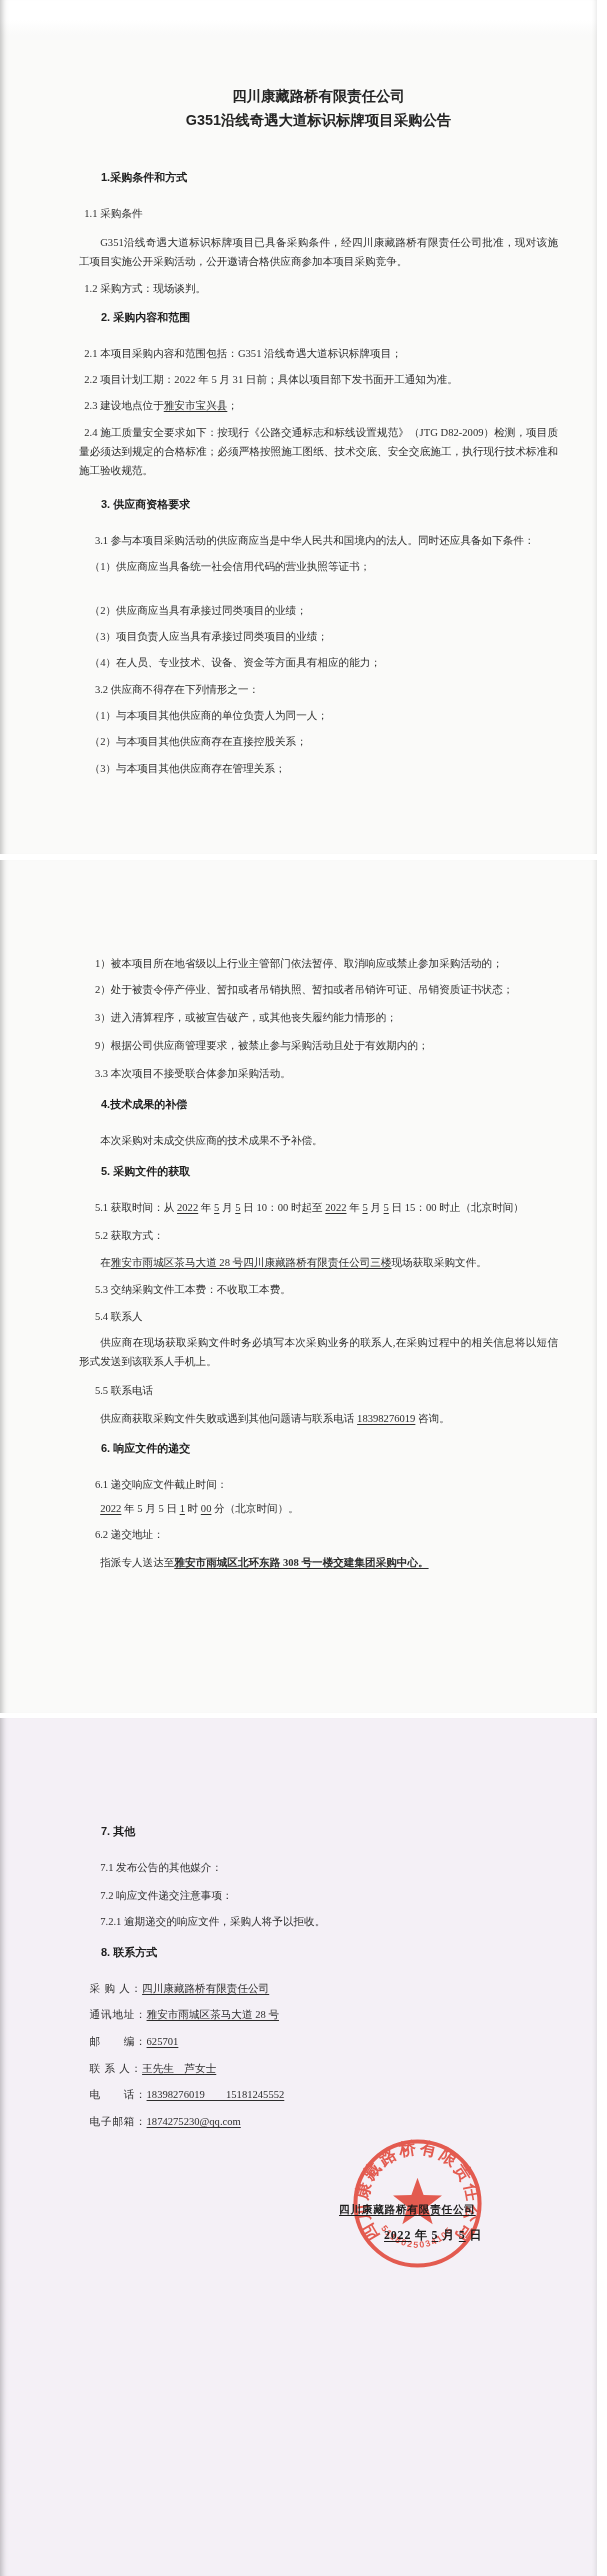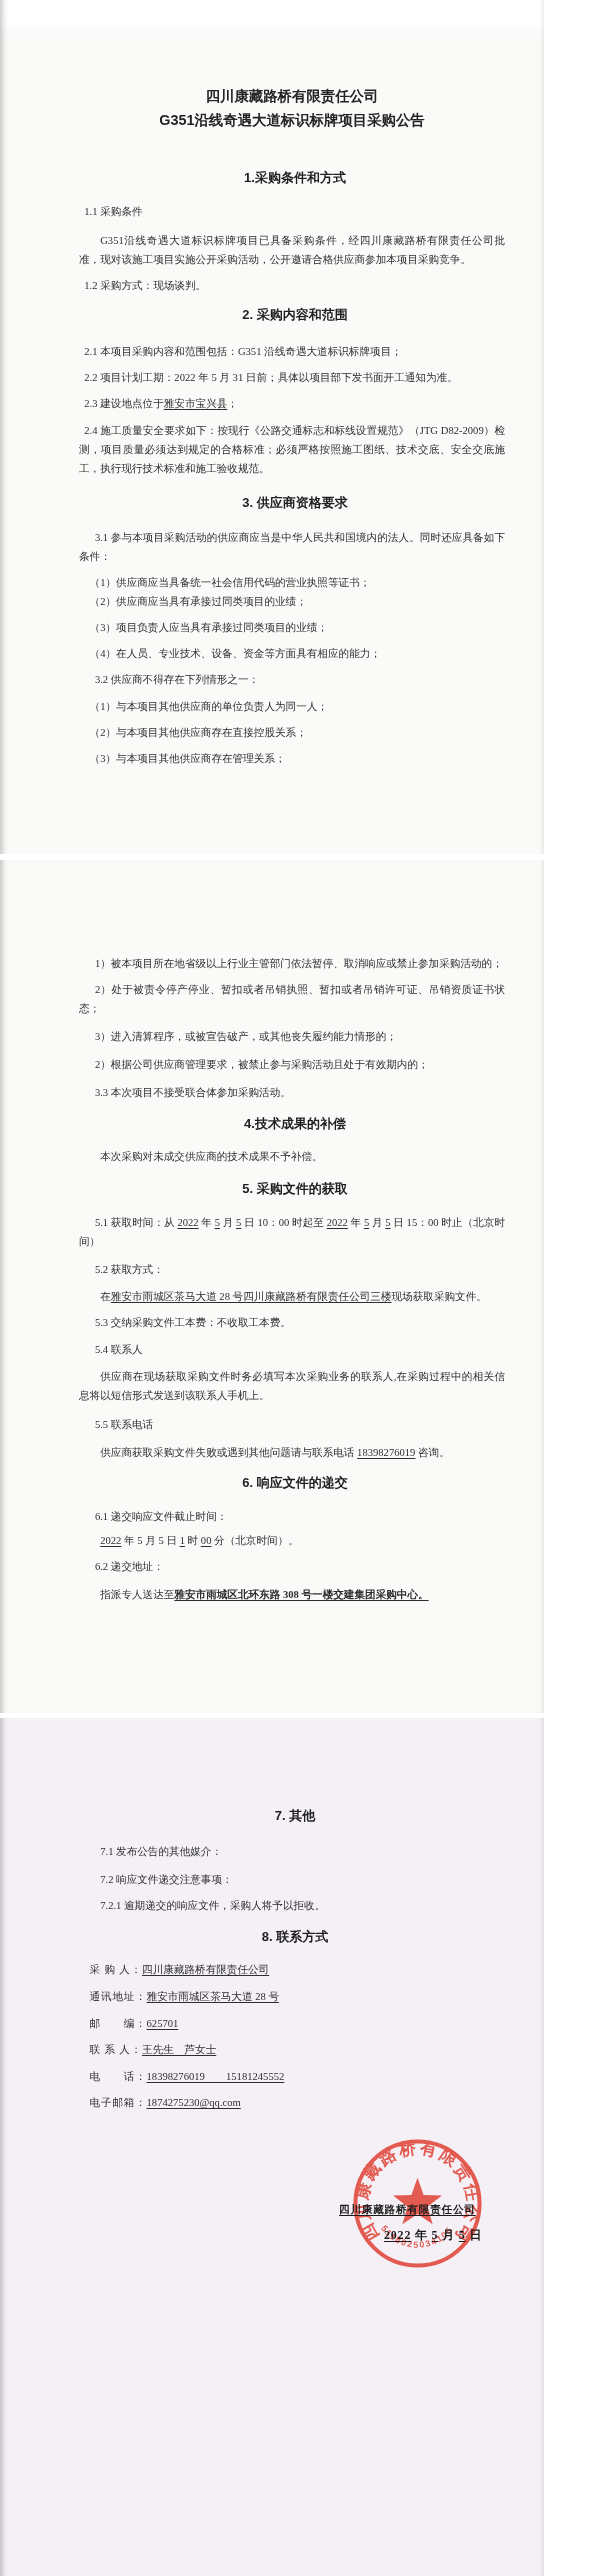--- a/index.html
+++ b/index.html
@@ -1,27 +1,27 @@
 <!DOCTYPE html>
 <html style="font-size:12px"><head>
 <meta charset="utf-8">
 <style>
   html,body{margin:0;padding:0;background:#ffffff;}
   body{width:607px;font-family:"Liberation Serif", serif;color:#2e2e2e;}
-  .page{position:relative;width:544px;overflow:hidden;
+  .page{position:relative;width:597px;overflow:hidden;
         box-shadow:inset 7.6px 0 6.8px -6px rgba(0,0,0,.28), inset -5.3px 0 5.3px -4.6px rgba(0,0,0,.12);}
   .pg12{background:#fafaf9;}
   #page-1{height:854px;margin-bottom:6px;
           background:linear-gradient(180deg,#ffffff 0px,#ffffff 20px,#fafaf9 35px,#fafaf9 100%);}
   #page-2{height:853px;margin-bottom:4.6px;}
   #page-3{height:858px;background:#f4f0f6;}
   .content{padding:0 39px 0 79px;text-align:justify;}
   .t{font-size:10.6px;line-height:19px;margin:0;}
-  .hd{font-family:"Liberation Sans", sans-serif;font-weight:700;font-size:13px;line-height:21px;
-      color:#1f1f1f;margin:0;padding-left:6px;text-align:center;}
+  .hd{font-family:"Liberation Sans", sans-serif;font-weight:700;font-size:11px;line-height:21px;
+      color:#1f1f1f;margin:16px;padding-left:6px;text-align:left;}
   .title{font-family:"Liberation Sans", sans-serif;font-weight:700;font-size:14.4px;line-height:23.5px;
          color:#242424;text-align:center;margin:0;}
   .i05{text-indent:.5em;} .i10{text-indent:1em;} .i15{text-indent:1.5em;} .i20{text-indent:2em;}
   .u{text-decoration:underline;text-underline-offset:2.3px;text-decoration-thickness:0.8px;text-decoration-skip-ink:none;}
   .b{font-weight:700;}
   .crow{font-size:10.6px;line-height:19px;margin:7.6px 0 0;padding-left:10.6px;text-align:left;}
   .crow .lab{letter-spacing:0.8px;}
   .stamp-wrap{position:absolute;left:349px;top:417px;width:137px;height:137px;}
   .sign-company{position:absolute;left:339px;top:475px;font-size:10.6px;font-weight:700;letter-spacing:0.8px;color:#1c1c1c;z-index:3;}
   .sign-date{position:absolute;left:384px;top:497px;font-size:12px;font-weight:700;letter-spacing:0.8px;color:#1c1c1c;z-index:3;}
@@ -42,36 +42,36 @@
 
     <p class="hd" style="margin-top:9px;">2. 采购内容和范围</p>
     <p class="t i05" style="margin-top:16.7px;">2.1 本项目采购内容和范围包括：G351 沿线奇遇大道标识标牌项目；</p>
     <p class="t i05 mt">2.2 项目计划工期：2022 年 5 月 31 日前；具体以项目部下发书面开工通知为准。</p>
     <p class="t i05 mt"><span>2.3 建设地点位于</span><span class="u">雅安市宝兴县</span><span>；</span></p>
     <p class="t i05" style="margin-top:8.3px;">2.4 施工质量安全要求如下：按现行《公路交通标志和标线设置规范》（JTG D82-2009）检测，项目质量必须达到规定的合格标准；必须严格按照施工图纸、技术交底、安全交底施工，执行现行技术标准和施工验收规范。</p>
 
     <p class="hd" style="margin-top:13.7px;">3. 供应商资格要求</p>
     <p class="t i15" style="margin-top:15px;">3.1 参与本项目采购活动的供应商应当是中华人民共和国境内的法人。同时还应具备如下条件：</p>
     <p class="t i10" style="margin-top:7.6px;">（1）供应商应当具备统一社会信用代码的营业执照等证书；</p>
-    <p class="t i10" style="margin-top:0;">（2）供应商应当具有承接过同类项目的业绩；</p>
+    <p class="t i10" style="margin-top:25px;">（2）供应商应当具有承接过同类项目的业绩；</p>
     <p class="t i10 mt">（3）项目负责人应当具有承接过同类项目的业绩；</p>
     <p class="t i10 mt">（4）在人员、专业技术、设备、资金等方面具有相应的能力；</p>
     <p class="t i15" style="margin-top:7.6px;">3.2 供应商不得存在下列情形之一：</p>
     <p class="t i10" style="margin-top:7.6px;">（1）与本项目其他供应商的单位负责人为同一人；</p>
     <p class="t i10 mt">（2）与本项目其他供应商存在直接控股关系；</p>
     <p class="t i10" style="margin-top:7.6px;">（3）与本项目其他供应商存在管理关系；</p>
   </div>
 </div>
 
 <div class="page pg12" id="page-2">
   <div class="content" style="padding-top:83px;">
     <p class="t i15" style="margin-top:10.6px;">1）被本项目所在地省级以上行业主管部门依法暂停、取消响应或禁止参加采购活动的；</p>
     <p class="t i15" style="margin-top:7.6px;">2）处于被责令停产停业、暂扣或者吊销执照、暂扣或者吊销许可证、吊销资质证书状态；</p>
     <p class="t i15" style="margin-top:9px;">3）进入清算程序，或被宣告破产，或其他丧失履约能力情形的；</p>
-    <p class="t i15" style="margin-top:9px;">2）根据公司供应商管理要求，被禁止参与采购活动且处于有效期内的；</p>
+    <p class="t i15" style="margin-top:9px;">9）根据公司供应商管理要求，被禁止参与采购活动且处于有效期内的；</p>
     <p class="t i15" style="margin-top:9px;">3.3 本次项目不接受联合体参加采购活动。</p>
 
     <p class="hd" style="margin-top:10.6px;">4.技术成果的补偿</p>
     <p class="t i20" style="margin-top:13.7px;">本次采购对未成交供应商的技术成果不予补偿。</p>
 
     <p class="hd" style="margin-top:11.4px;">5. 采购文件的获取</p>
     <p class="t i15" style="margin-top:13.7px;"><span>5.1 获取时间：从 </span><span class="u">2022</span><span> 年 </span><span class="u">5</span><span> 月 </span><span class="u">5</span><span> 日 10：00 时起至 </span><span class="u">2022</span><span> 年 </span><span class="u">5</span><span> 月 </span><span class="u">5</span><span> 日 15：00 时止（北京时间）</span></p>
     <p class="t i15" style="margin-top:9px;">5.2 获取方式：</p>
     <p class="t i20" style="margin-top:8.3px;"><span>在</span><span class="u">雅安市雨城区茶马大道 28 号四川康藏路桥有限责任公司三楼</span><span>现场获取采购文件。</span></p>
     <p class="t i15" style="margin-top:7.6px;">5.3 交纳采购文件工本费：不收取工本费。</p>

